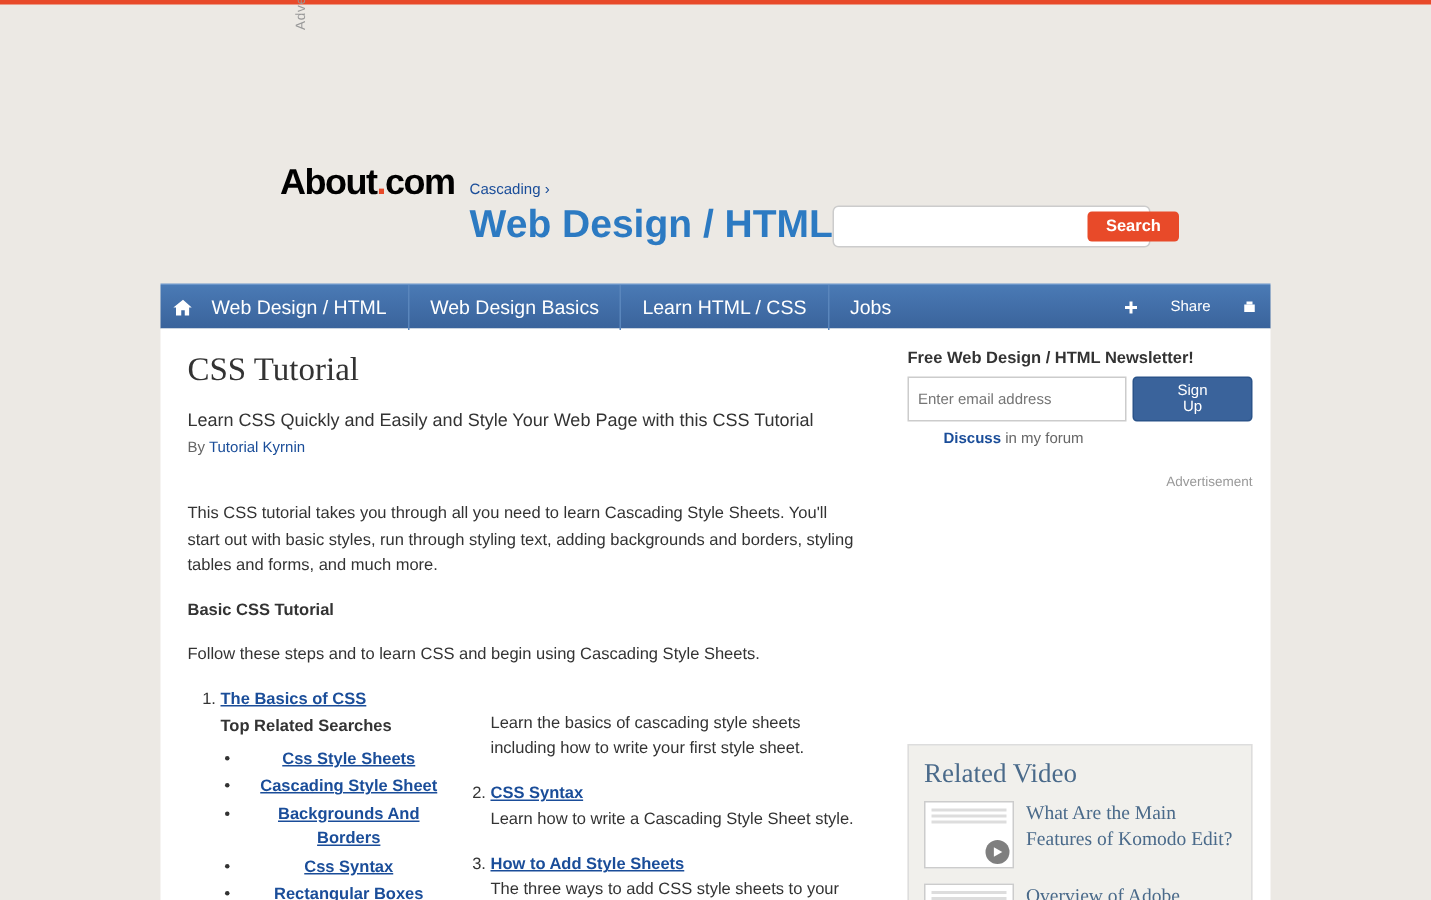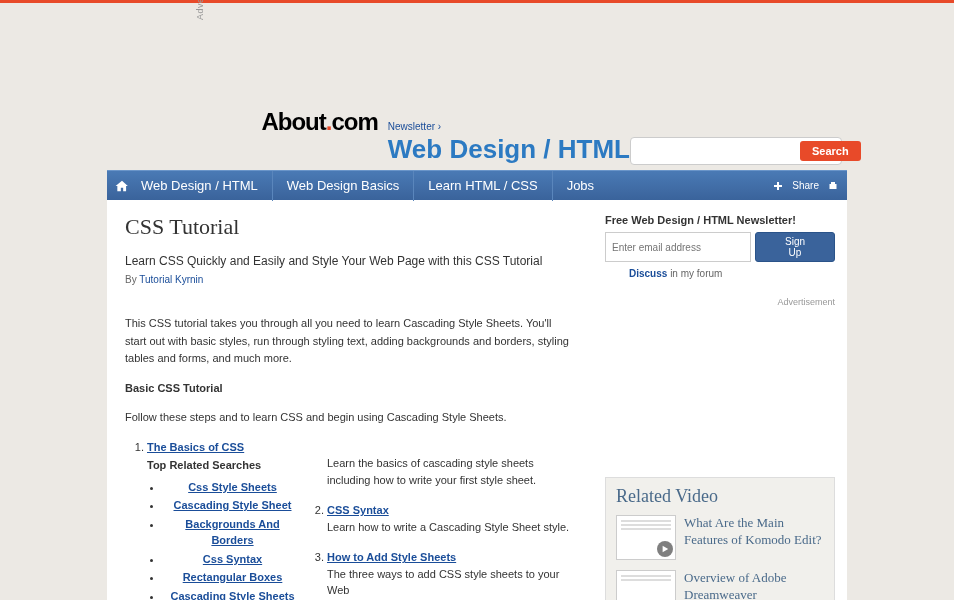--- a/index.html
+++ b/index.html
@@ -1,34 +1,34 @@
 <!DOCTYPE html>
 <html><head>
 <meta charset="utf-8">
 <style>
 * { margin: 0; padding: 0; box-sizing: border-box; }
 body { font-family: Verdana, Arial, sans-serif; background: #ece9e4; font-size: 12px; color: #333; }
 .top-bar { height: 3px; background: #e84a29; }
 .ad-label { position: absolute; left: 195px; top: 20px; font-size: 9px; color: #999; transform: rotate(-90deg); transform-origin: left top; letter-spacing: 0.5px; }
 .container { max-width: 740px; margin: 0 auto; padding-top: 105px; }
-.header-row { display: flex; align-items: flex-end; justify-content: flex-end; padding: 0 5px 5px 5px; }
+.header-row { display: flex; align-items: flex-end; justify-content: center; padding: 0 5px 24px 5px; }
 .logo-section { display: flex; align-items: baseline; gap: 10px; }
 .logo { font-family: Arial, sans-serif; font-size: 24px; font-weight: 900; color: #000; letter-spacing: -1px; }
 .logo .dot { color: #e84a29; }
 .breadcrumb-small { font-size: 10px; color: #1a4d99; margin-bottom: 2px; }
 .site-title { font-family: Arial, sans-serif; font-size: 26px; color: #2c7ac2; font-weight: bold; }
 .search-box { display: flex; align-items: center; background: #fff; border: 1px solid #ccc; border-radius: 4px; padding: 2px; width: 212px; }
 .search-icon { width: 16px; height: 16px; margin: 0 4px; opacity: 0.5; }
 .search-input { flex: 1; border: none; outline: none; font-size: 12px; padding: 4px 2px; }
 .search-btn { background: #e84a29; color: #fff; border: none; padding: 4px 12px; font-size: 11px; font-weight: bold; border-radius: 3px; cursor: pointer; }
 .nav-bar { background: linear-gradient(#4a7ab5, #3a639b); display: flex; align-items: center; padding: 0 8px; height: 30px; border-top: 1px solid #6a95c9; }
 .home-icon { width: 14px; height: 14px; fill: #fff; margin-right: 8px; }
 .nav-item { color: #fff; font-size: 13px; padding: 0 14px; border-left: 1px solid #5a86bc; line-height: 30px; cursor: pointer; }
 .nav-item:first-of-type { border-left: none; padding-left: 4px; }
-.nav-right { margin-left: auto; display: flex; align-items: center; gap: 8px; color: #fff; font-size: 10px; }
+.nav-right { margin-left: auto; display: flex; align-items: center; gap: 20px; color: #fff; font-size: 10px; }
 .share-icon, .print-icon { width: 12px; height: 12px; fill: #fff; }
 .content-wrap { background: #fff; display: flex; }
 .main-col { flex: 1; padding: 14px 18px; }
 .right-col { width: 254px; padding: 14px 12px; }
 .page-title { font-family: Georgia, serif; font-size: 22px; color: #333; font-weight: normal; margin-bottom: 14px; }
 .subtitle { font-size: 12px; color: #333; margin-bottom: 6px; }
 .byline { font-size: 10px; color: #666; }
 .byline a { color: #1a4d99; text-decoration: none; }
 .body-text { font-size: 11px; line-height: 1.6; margin-top: 30px; }
 .body-text p { margin-bottom: 12px; }
@@ -67,21 +67,21 @@
 
 <div class="container">
   <div class="header-row">
     <div class="logo-section">
       <div>
         <span class="logo">
           <span>About</span><span class="dot">.</span><span>com</span>
         </span>
       </div>
       <div>
-        <div class="breadcrumb-small">Newsletter ›</div>
+        <div class="breadcrumb-small">Cascading ›</div>
         <div class="site-title">Web Design / HTML</div>
       </div>
     </div>
     <div class="search-box">
       <svg class="search-icon" viewBox="0 0 24 24">
           <circle cx="10" cy="10" r="6" fill="none" stroke="#666" stroke-width="2"></circle>
           <line x1="15" y1="15" x2="20" y2="20" stroke="#666" stroke-width="2"></line>
         </svg>
       <input class="search-input" placeholder="" style="">
       <button class="search-btn">Search</button>

